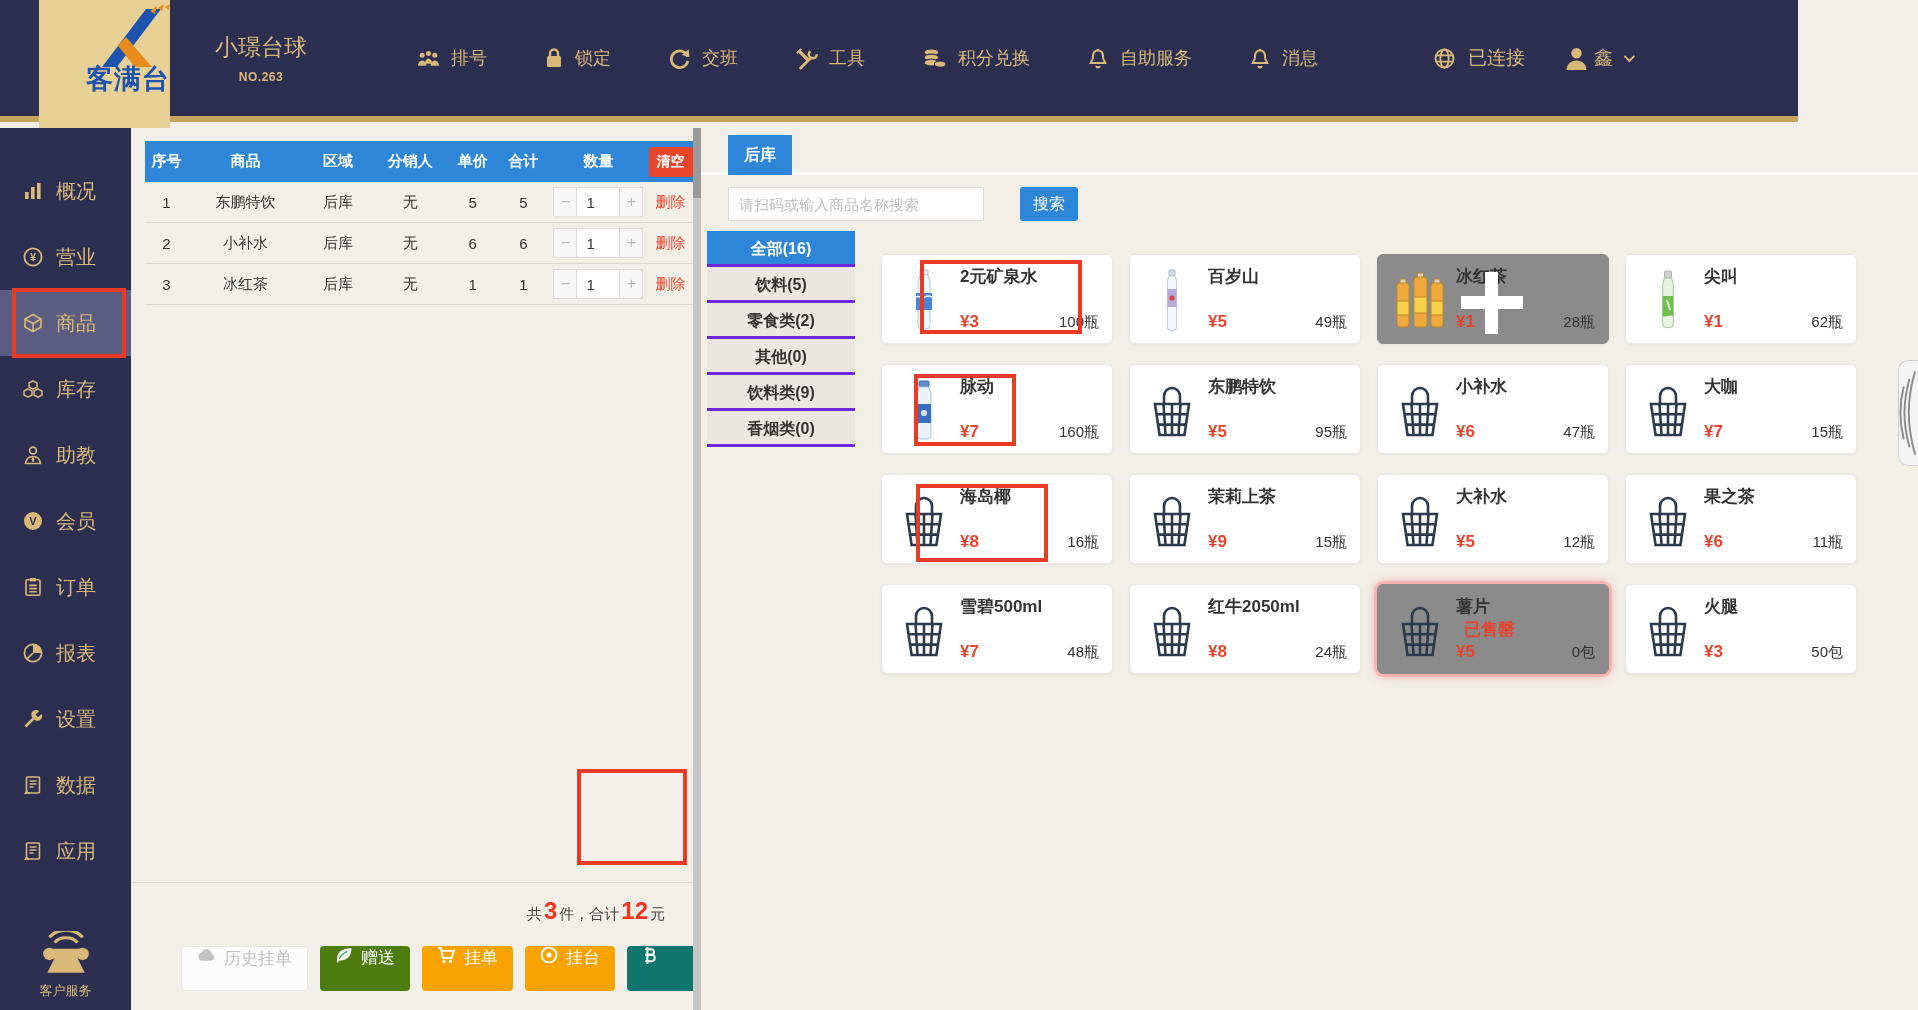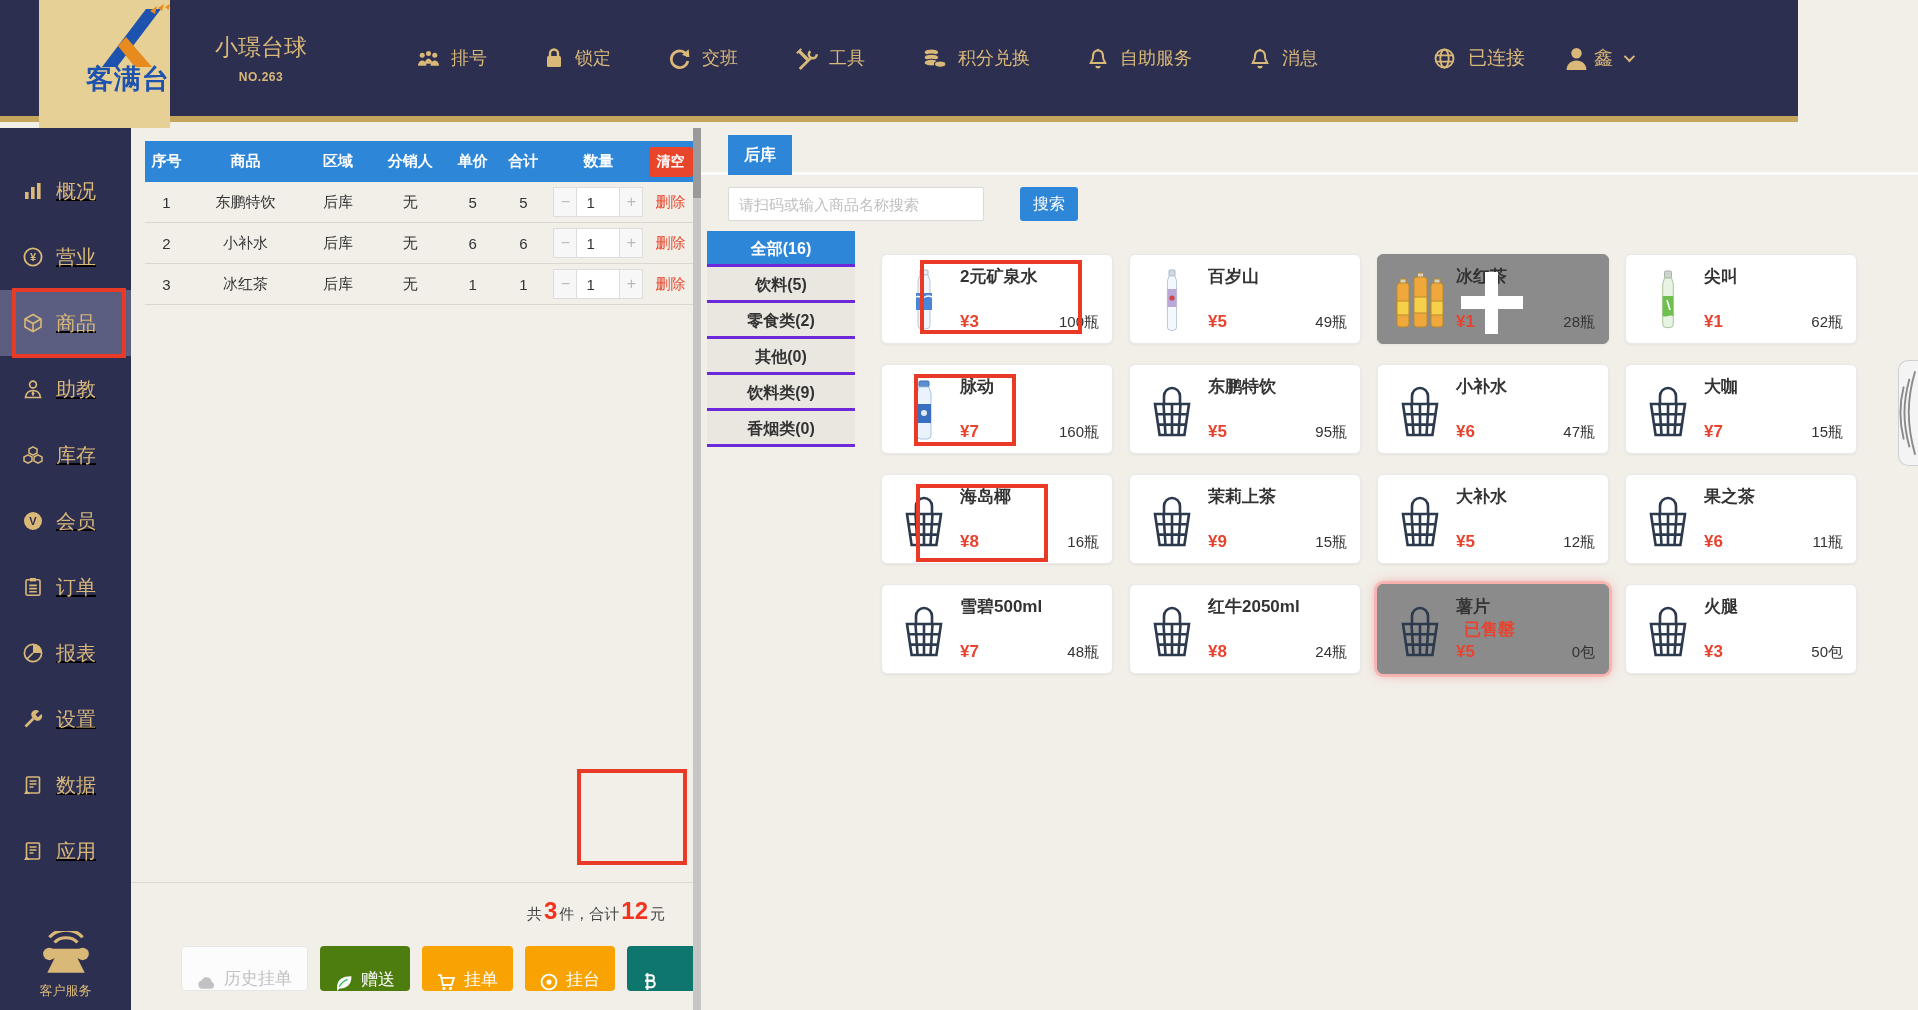--- a/index.html
+++ b/index.html
@@ -18,21 +18,21 @@
   .venue{margin-left:215px;text-align:center;color:#d9b878;}
   .venue-name{font-size:23px;}
   .venue-no{font-size:12px;font-weight:bold;margin-top:7px;letter-spacing:.5px;}
   .top-menu{display:flex;align-items:center;margin-left:110px;}
   .menu-item{display:flex;align-items:center;gap:11px;color:#d9b878;font-size:18px;cursor:pointer;margin-right:57px;white-space:nowrap;}
   .conn{display:flex;align-items:center;gap:12px;color:#d9b878;font-size:19px;margin-left:58px;cursor:pointer;white-space:nowrap;}
   .user{display:flex;align-items:center;gap:6px;color:#d9b878;font-size:19px;margin-left:40px;cursor:pointer;}
   .chev{border:solid #d9b878;border-width:0 2px 2px 0;padding:3px;transform:rotate(45deg) translateY(-2px);margin-left:5px;}
 
   
-  .sidebar{position:absolute;left:0;top:128px;width:131px;bottom:0;background:#2d2f50;z-index:4;text-decoration:underline;}
+  .sidebar{position:absolute;left:0;top:128px;width:131px;bottom:0;background:#2d2f50;z-index:4;}
   .side-items{padding-top:30px;}
   .side-item{height:66px;display:flex;align-items:center;padding-left:23px;gap:13px;color:#d9b878;font-size:20px;cursor:pointer;}
   .side-item.active{background:#5b5e80;}
   .cs{position:absolute;bottom:10px;left:0;width:131px;text-align:center;color:#d9b878;cursor:pointer;}
   .cs .icon svg{margin:0 auto;}
   .cs-label{font-size:13px;margin-top:3px;}
 
   
   .ann{position:absolute;border:4px solid #e93a28;z-index:60;pointer-events:none;}
   .ann-sidebar{left:12px;top:160px;width:114px;height:70px;}
@@ -46,21 +46,21 @@
   .clear-btn{background:#e8452a;border:none;color:#fff;font-size:14px;font-weight:bold;padding:6px 8px;border-radius:3px;cursor:pointer;}
   .t-row{height:41px;display:flex;align-items:center;font-size:15px;color:#333;border-bottom:1px solid #d9d7d0;}
   .stepper{display:flex;align-items:center;justify-content:center;}
   .step-btn{width:24px;height:30px;background:#f7f7f7;border:1px solid #ddd;color:#bbb;font-size:16px;cursor:pointer;}
   .qty-input{width:42px;height:30px;border:1px solid #ddd;border-left:none;border-right:none;background:#fff;font-size:15px;padding-left:9px;color:#333;}
   .del-link{color:#e8452a;font-size:15px;cursor:pointer;background:none;border:none;}
   .cart-bottom{position:absolute;left:0;bottom:0;width:562px;height:128px;border-top:1px solid #dbd9d2;}
   .summary{position:absolute;right:28px;top:14px;font-size:15px;color:#444;}
   .sum-num{color:#f5321e;font-size:24px;font-weight:bold;padding:0 2px;}
   .actions{position:absolute;left:50px;bottom:19px;display:flex;gap:12px;}
-  .act{height:45px;border-radius:4px;border:none;font-size:17px;color:#fff;display:flex;align-items:flex-end;justify-content:center;gap:8px;cursor:pointer;padding:0 15px;white-space:nowrap;}
+  .act{height:45px;border-radius:4px;border:none;font-size:17px;color:#fff;display:flex;align-items:flex-start;justify-content:center;gap:8px;cursor:pointer;padding:0 15px;white-space:nowrap;}
   .btn-disabled{background:#fcfcfc;border:1px solid #e7e7e7;color:#c2c2c2;}
   .btn-green{background:#4d7c0f;}
   .btn-orange{background:#f9a302;}
   .btn-red{background:#0f766e;gap:40px;}
 
   
   .v-divider{position:absolute;left:693px;top:128px;width:8px;bottom:0;
              background:linear-gradient(#9a9a9a 0 70px,#c6c6c6 70px);}
 
   
@@ -236,37 +236,37 @@
         <span class="icon">
           <svg width="20" height="20" viewBox="0 0 20 20" fill="none" stroke="currentColor" stroke-width="1.6">
             <path d="M10 1.5 18 6v8l-8 4.5L2 14V6z"></path>
             <path d="M2 6l8 4.5L18 6M10 10.5V18.5"></path>
           </svg>
         </span>
         <span>商品</span>
       </div>
       <div class="side-item">
         <span class="icon">
+          <svg width="20" height="20" viewBox="0 0 20 20" fill="none" stroke="currentColor" stroke-width="1.5">
+            <path d="M10 1.8 14 4v4l-4 2.2L6 8V4z"></path>
+            <path d="M5 9.8 9 12v4l-4 2.2L1 16v-4z"></path>
+            <path d="M15 9.8 19 12v4l-4 2.2L11 16v-4z"></path>
+          </svg>
+        </span>
+        <span>库存</span>
+      </div>
+      <div class="side-item">
+        <span class="icon">
           <svg width="20" height="20" viewBox="0 0 20 20" fill="none" stroke="currentColor" stroke-width="1.7">
             <circle cx="10" cy="5.5" r="3.4"></circle>
             <path d="M2.5 18.5c.6-4.4 3.6-7 7.5-7s6.9 2.6 7.5 7z"></path>
             <path d="M10 11.5l-1.6 3 1.6 3 1.6-3z" fill="currentColor" stroke="none"></path>
           </svg>
         </span>
         <span>助教</span>
-      </div>
-      <div class="side-item">
-        <span class="icon">
-          <svg width="20" height="20" viewBox="0 0 20 20" fill="none" stroke="currentColor" stroke-width="1.5">
-            <path d="M10 1.8 14 4v4l-4 2.2L6 8V4z"></path>
-            <path d="M5 9.8 9 12v4l-4 2.2L1 16v-4z"></path>
-            <path d="M15 9.8 19 12v4l-4 2.2L11 16v-4z"></path>
-          </svg>
-        </span>
-        <span>库存</span>
       </div>
       <div class="side-item">
         <span class="icon">
           <svg width="20" height="20" viewBox="0 0 20 20">
             <circle cx="10" cy="10" r="9" fill="currentColor"></circle>
             <text x="10" y="14.2" font-size="11" font-weight="bold" text-anchor="middle" fill="#2d2f50">V</text>
           </svg>
         </span>
         <span>会员</span>
       </div>

